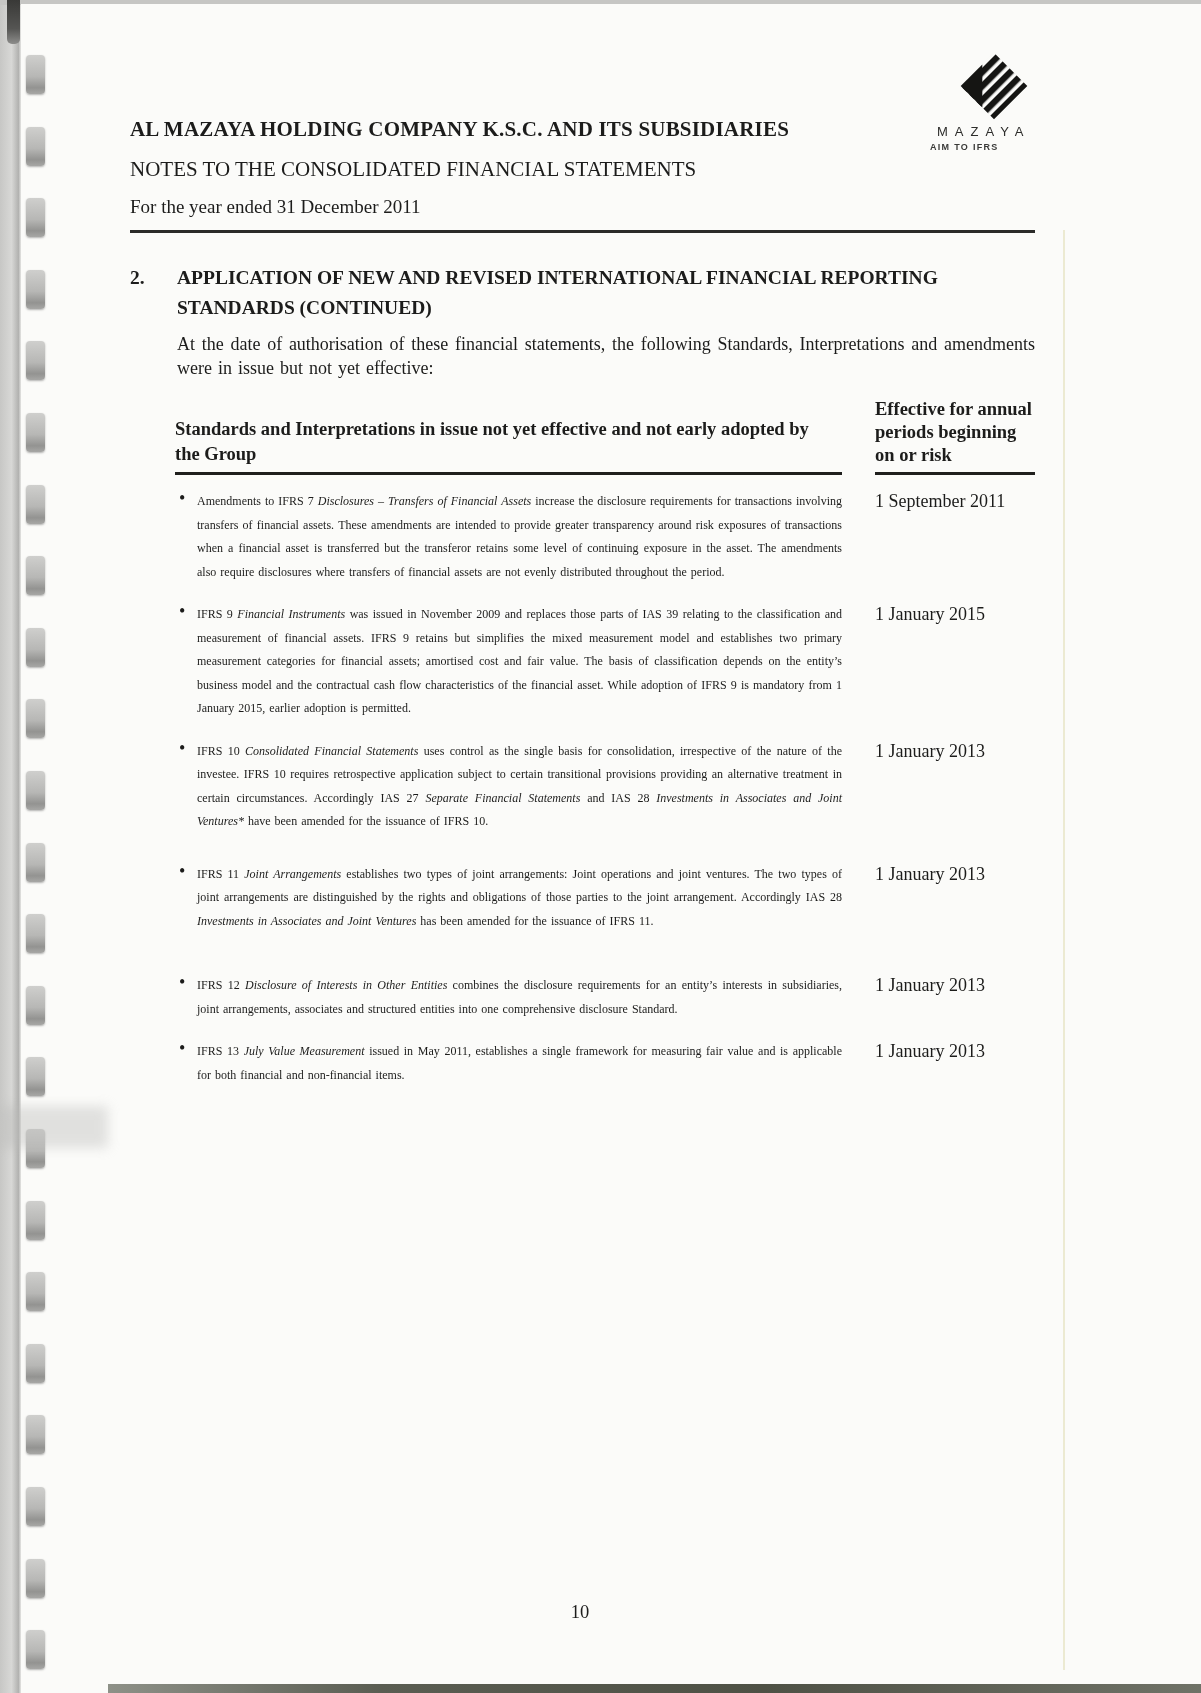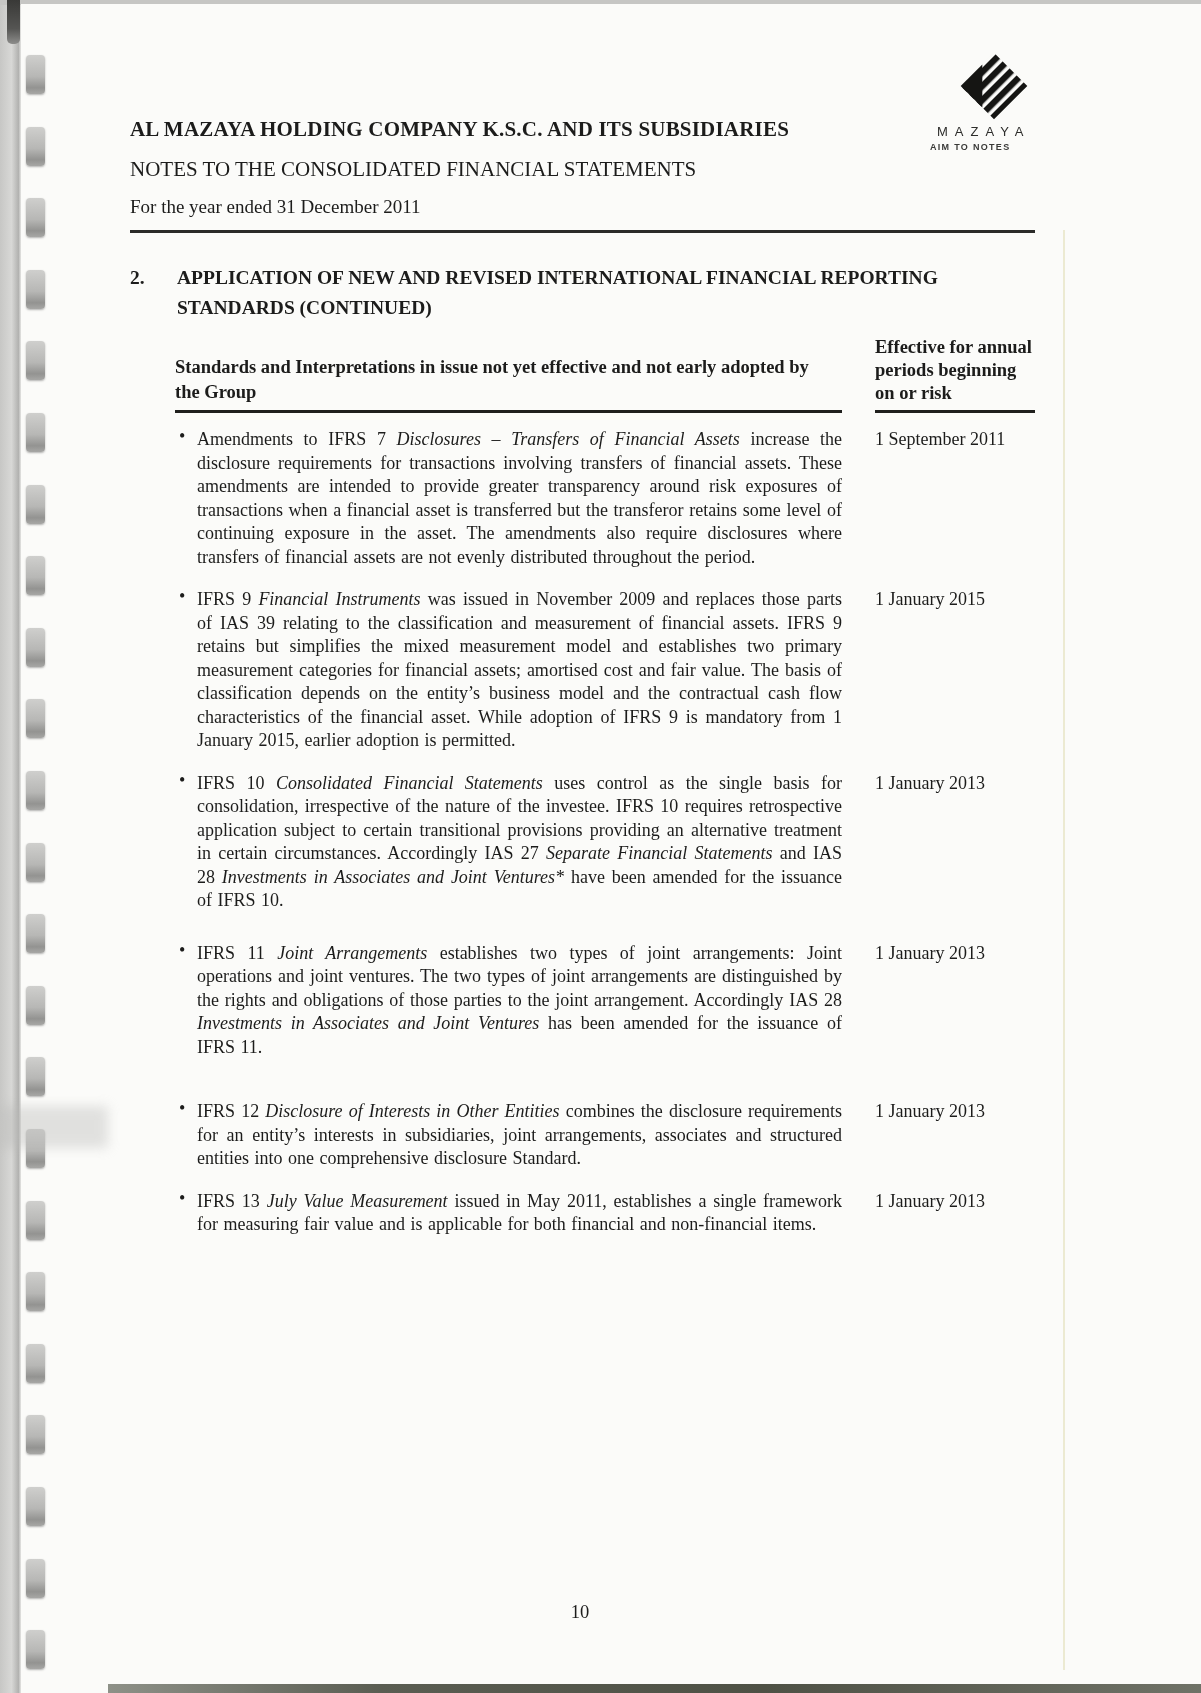--- a/index.html
+++ b/index.html
@@ -51,21 +51,21 @@
   .th-left{width:667px;font-weight:bold;font-size:18.5px;line-height:25px;
     border-bottom:3px solid #1f1f1d;padding-bottom:5px;box-sizing:border-box;}
   .th-right{width:160px;font-weight:bold;font-size:18.5px;line-height:23px;
     border-bottom:3px solid #1f1f1d;padding-bottom:5px;box-sizing:border-box;}
   .rows{margin-top:15px;}
   .std-row{display:flex;justify-content:space-between;margin-bottom:19px;}
   .std-row:nth-child(3){margin-bottom:29px;}
   .std-row:nth-child(4){margin-bottom:41px;}
   .cell-left{width:667px;position:relative;padding-left:22px;box-sizing:border-box;}
   .bullet{position:absolute;left:4px;top:-2px;font-size:18px;}
-  .std-text{margin:0;font-size:18px;line-height:23.5px;text-align:justify;word-spacing:1px;}
+  .std-text{margin:0;font-size:12px;line-height:23.5px;text-align:justify;word-spacing:1px;}
   .it{font-style:italic;}
   .cell-right{width:160px;font-size:18px;line-height:23.5px;}
 
   .page-number{position:absolute;left:558px;top:1602px;width:44px;text-align:center;font-size:18.5px;}
 </style>
 </head>
 <body>
 
 <div class="edge-left"></div>
 <div class="edge-top"></div>
@@ -105,39 +105,40 @@
     <defs>
       <pattern id="st" width="11" height="11" patternUnits="userSpaceOnUse" patternTransform="rotate(45)">
         <rect width="11" height="11" fill="#fbfbf9"></rect>
         <rect width="7" height="11" fill="#151513"></rect>
       </pattern>
     </defs>
     <path d="M40 3 L77 40 L40 77 L3 40 Z" fill="url(#st)"></path>
     <path d="M3 40 L27 16 L27 64 Z" fill="#151513"></path>
   </svg>
   <div class="brand">MAZAYA</div>
-  <div class="tagline">AIM TO NOTES</div>
+  <div class="tagline">AIM TO IFRS</div>
 </div>
 
 <div class="content">
   <div class="header">
     <div class="company">AL MAZAYA HOLDING COMPANY K.S.C. AND ITS SUBSIDIARIES</div>
     <div class="doc-title">NOTES TO THE CONSOLIDATED FINANCIAL STATEMENTS</div>
     <div class="period">For the year ended 31 December 2011</div>
     <div class="header-rule"></div>
   </div>
 
   <div class="section">
     <div class="sec-num">2.</div>
     <div class="sec-title">
       <div>APPLICATION OF NEW AND REVISED INTERNATIONAL FINANCIAL REPORTING</div>
       <div>STANDARDS (CONTINUED)</div>
     </div>
   </div>
 
+  <p class="intro">At the date of authorisation of these financial statements, the following Standards, Interpretations and amendments were in issue but not yet effective:</p>
 
   <div class="table">
     <div class="thead">
       <div class="th-left">
         <div>Standards and Interpretations in issue not yet effective and not early adopted by</div>
         <div>the Group</div>
       </div>
       <div class="th-right">Effective for annual periods beginning on or risk</div>
     </div>
     <div class="rows" id="rows">

